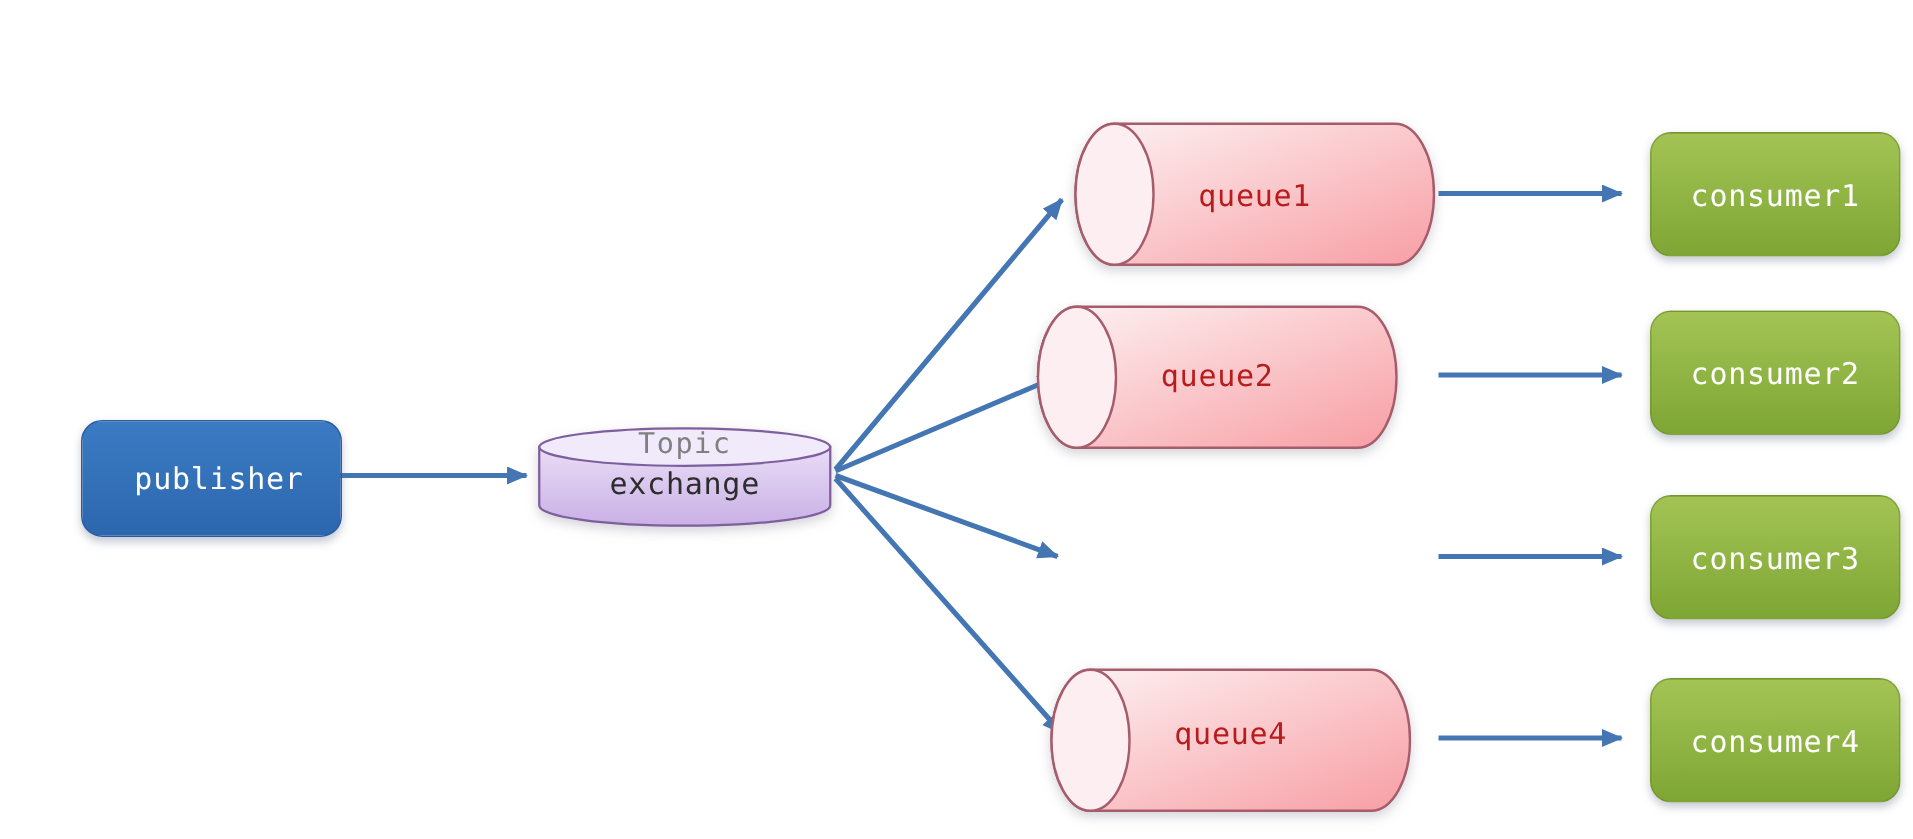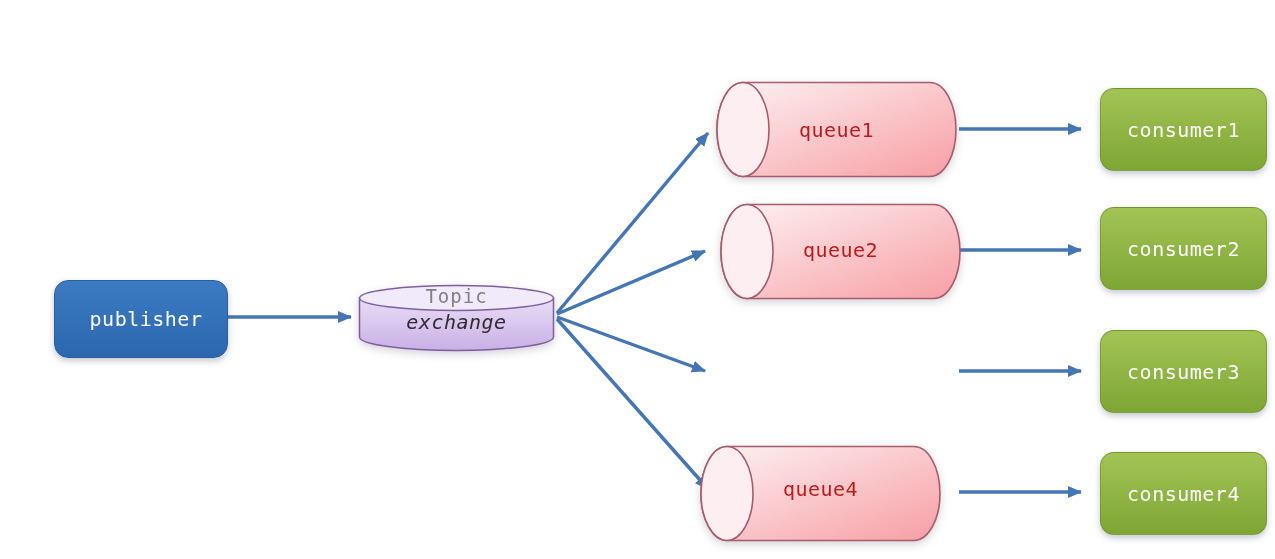--- a/index.html
+++ b/index.html
@@ -39,21 +39,21 @@
   }
   .cyl-node .node-label { position:relative; z-index:2; }
 
   .exchange-node { flex-direction:column; justify-content:flex-start; }
   .exchange-type {
     position:relative; z-index:2; margin-top:1px;
     font-size:19px; color:#808080; letter-spacing:1px;
   }
   .exchange-label {
     position:relative; z-index:2; margin-top:3px;
-    font-size:20px; color:#2d2d2d; letter-spacing:.5px;font-style:italic;
+    font-size:20px; color:#2d2d2d; letter-spacing:.5px;
   }
 </style>
 </head>
 <body>
 
 <div class="canvas">
 
   <svg class="arrow-layer" viewBox="0 0 1275 559">
     <defs>
       <linearGradient id="qbody" x1="0" y1="0" x2="1" y2="1">
@@ -95,21 +95,21 @@
   </div>
 
   <div class="node cyl-node" style="left:716px;top:81px;width:241px;height:97px">
     <svg class="cyl-svg" width="241" height="97" viewBox="0 0 241 97">
       <path d="M 27 1.5 L 214 1.5 A 26 47 0 0 1 214 95.5 L 27 95.5 A 26 47 0 0 1 27 1.5 Z" fill="url(#qbody)" stroke="#a65c6b" stroke-width="1.6"></path>
       <ellipse cx="27" cy="48.5" rx="26" ry="47" fill="#fdeff1" stroke="#a65c6b" stroke-width="1.6"></ellipse>
     </svg>
     <span class="node-label dark">queue1</span>
   </div>
 
-  <div class="node cyl-node" style="left:720px;top:203px;width:241px;height:94px">
+  <div class="node cyl-node" style="left:691px;top:203px;width:241px;height:94px">
     <svg class="cyl-svg" width="241" height="97" viewBox="0 0 241 97">
       <path d="M 27 1.5 L 214 1.5 A 26 47 0 0 1 214 95.5 L 27 95.5 A 26 47 0 0 1 27 1.5 Z" fill="url(#qbody)" stroke="#a65c6b" stroke-width="1.6"></path>
       <ellipse cx="27" cy="48.5" rx="26" ry="47" fill="#fdeff1" stroke="#a65c6b" stroke-width="1.6"></ellipse>
     </svg>
     <span class="node-label dark">queue2</span>
   </div>
 
 
   <div class="node cyl-node" style="left:700px;top:445px;width:241px;height:88px">
     <svg class="cyl-svg" width="241" height="97" viewBox="0 0 241 97">

